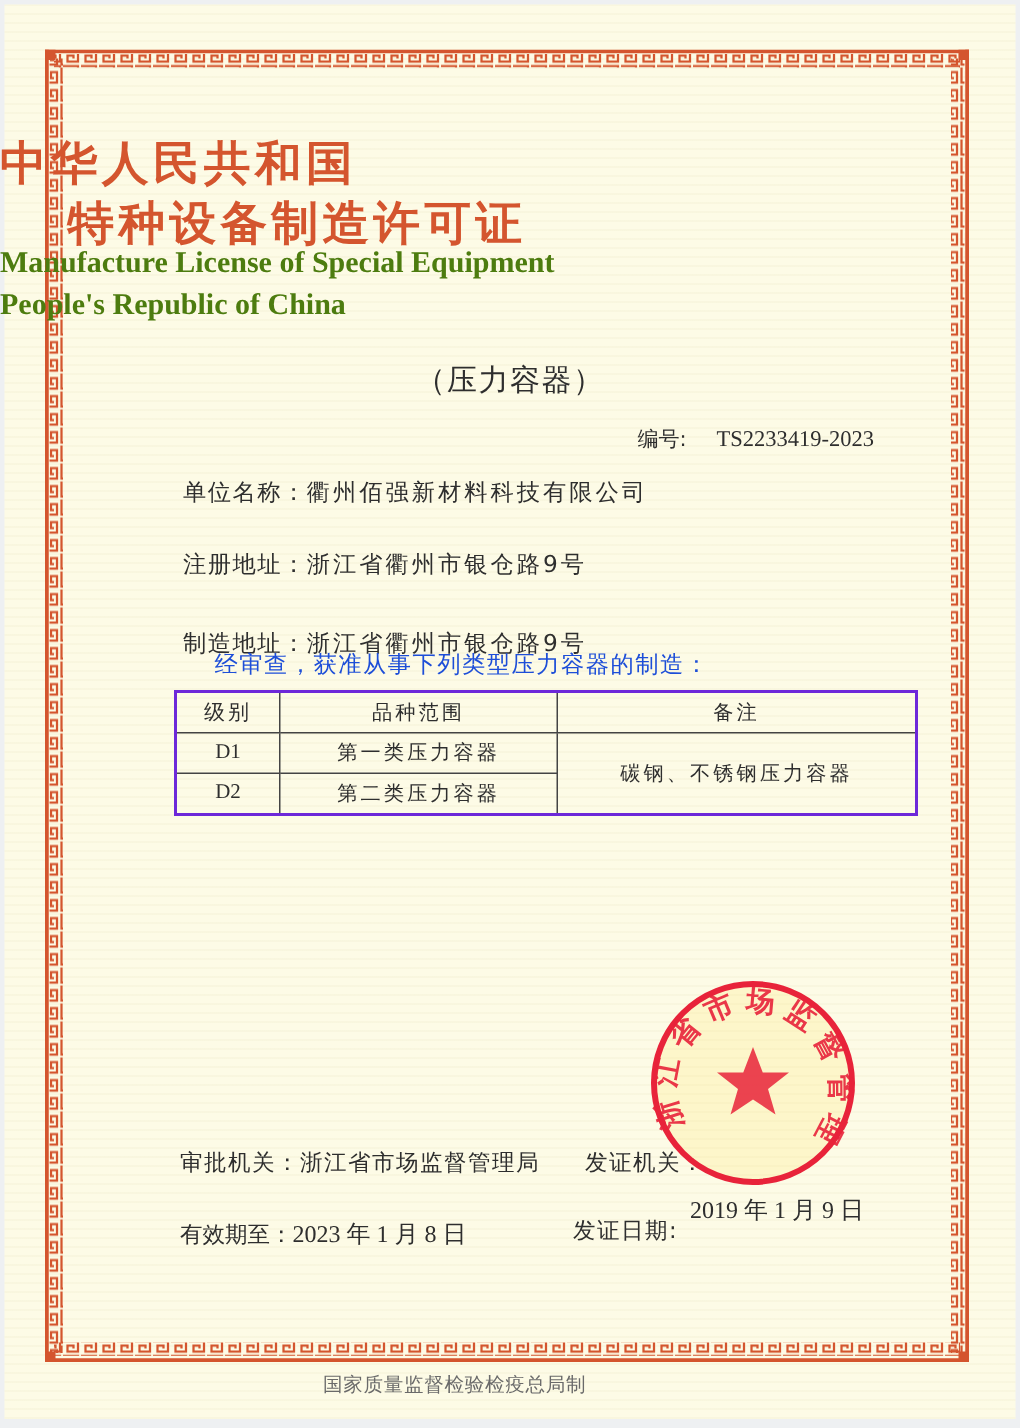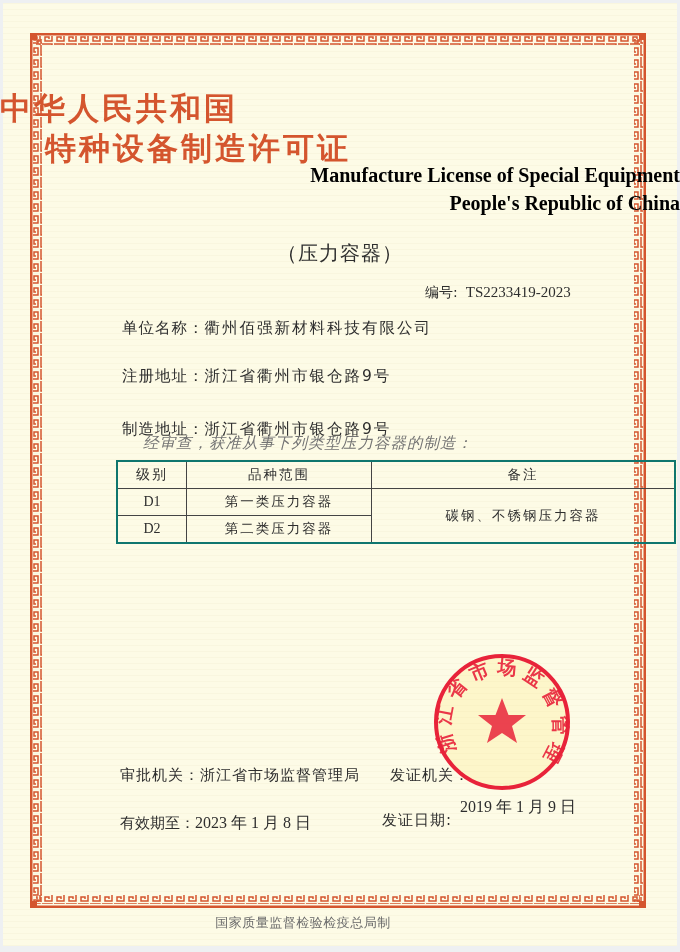--- a/index.html
+++ b/index.html
@@ -4,32 +4,32 @@
 <style>
   html,body{margin:0;padding:0;}
   body{width:680px;height:952px;background:#eef0f2;position:relative;overflow:hidden;font-family:"DejaVu Serif",serif;}
   .paper{position:absolute;left:3px;top:3px;width:674px;height:943px;background:#fdfbe6;
     background-image:repeating-linear-gradient(180deg, rgba(230,225,190,0.18) 0px, rgba(230,225,190,0.18) 1px, transparent 1px, transparent 6px);}
   .border{position:absolute;left:30px;top:33px;width:616px;height:875px;}
   .border svg{position:absolute;left:0;top:0;}
   .t-cn1,.t-cn2{position:absolute;left:0;width:680px;text-align:left;color:#d4552e;font-family:"DejaVu Sans",sans-serif;font-weight:bold;letter-spacing:3px;}
   .t-cn1{top:88px;font-size:31px;}
   .t-cn2{top:128px;font-size:31px;margin-left:45px;}
-  .t-en1,.t-en2{position:absolute;left:0;width:680px;text-align:right;color:#000000;font-family:"Liberation Serif",serif;font-weight:bold;}
+  .t-en1,.t-en2{position:absolute;left:0;width:680px;text-align:left;color:#4d7c0f;font-family:"Liberation Serif",serif;font-weight:bold;}
   .t-en1{top:164px;font-size:20px;}
   .t-en2{top:192px;font-size:20px;}
   .category{position:absolute;left:0;width:680px;top:240px;text-align:center;font-family:"DejaVu Sans",sans-serif;font-size:20px;color:#2e2e2e;letter-spacing:1px;}
   .certno{position:absolute;left:425px;top:284px;font-size:14px;color:#2e2e2e;font-family:"DejaVu Sans",sans-serif;}
-  .certno .v{font-family:"Liberation Serif",serif;font-size:15px;margin-left:8px;}
+  .certno .v{font-family:"Liberation Serif",serif;font-size:15px;margin-left:20px;}
   .field{position:absolute;left:122px;font-size:15.5px;color:#2e2e2e;font-family:"DejaVu Sans",sans-serif;letter-spacing:1px;}
   .field .lbl{letter-spacing:1px;}
   .field .val{letter-spacing:2px;}
   .f1{top:318px;} .f2{top:366px;} .f3{top:399px;margin-top:20px;}
-  .approved{position:absolute;left:143px;top:433px;font-size:15.5px;color:#737373;font-family:"DejaVu Sans",sans-serif;letter-spacing:1px;font-style:italic;}
-  table.scope{position:absolute;left:116px;top:460px;width:560px;border-collapse:collapse;border:2px solid #0f766e;font-family:"DejaVu Sans",sans-serif;font-size:13.5px;color:#2e2e2e;}
+  .approved{position:absolute;left:143px;top:433px;font-size:15.5px;color:#1d4ed8;font-family:"DejaVu Sans",sans-serif;letter-spacing:1px;}
+  table.scope{position:absolute;left:116px;top:460px;width:496px;border-collapse:collapse;border:2px solid #6d28d9;font-family:"DejaVu Sans",sans-serif;font-size:13.5px;color:#2e2e2e;}
   table.scope td,table.scope th{border:1px solid #444;text-align:center;font-weight:normal;height:26px;padding:0;}
   table.scope th{height:26px;letter-spacing:2px;}
   .c1{width:68px;font-family:"Liberation Serif",serif;font-size:14px;}
   .c2{width:184px;letter-spacing:2px;}
   .c3{letter-spacing:2px;}
   .bottom{position:absolute;font-size:15px;color:#2e2e2e;font-family:"DejaVu Sans",sans-serif;}
   .b1{left:120px;top:766px;letter-spacing:1px;}
   .b2{left:390px;top:766px;letter-spacing:1px;text-align:right;}
   .b3{left:120px;top:797px;margin-top:16px;}
   .b4{left:382px;top:811px;letter-spacing:1px;}

